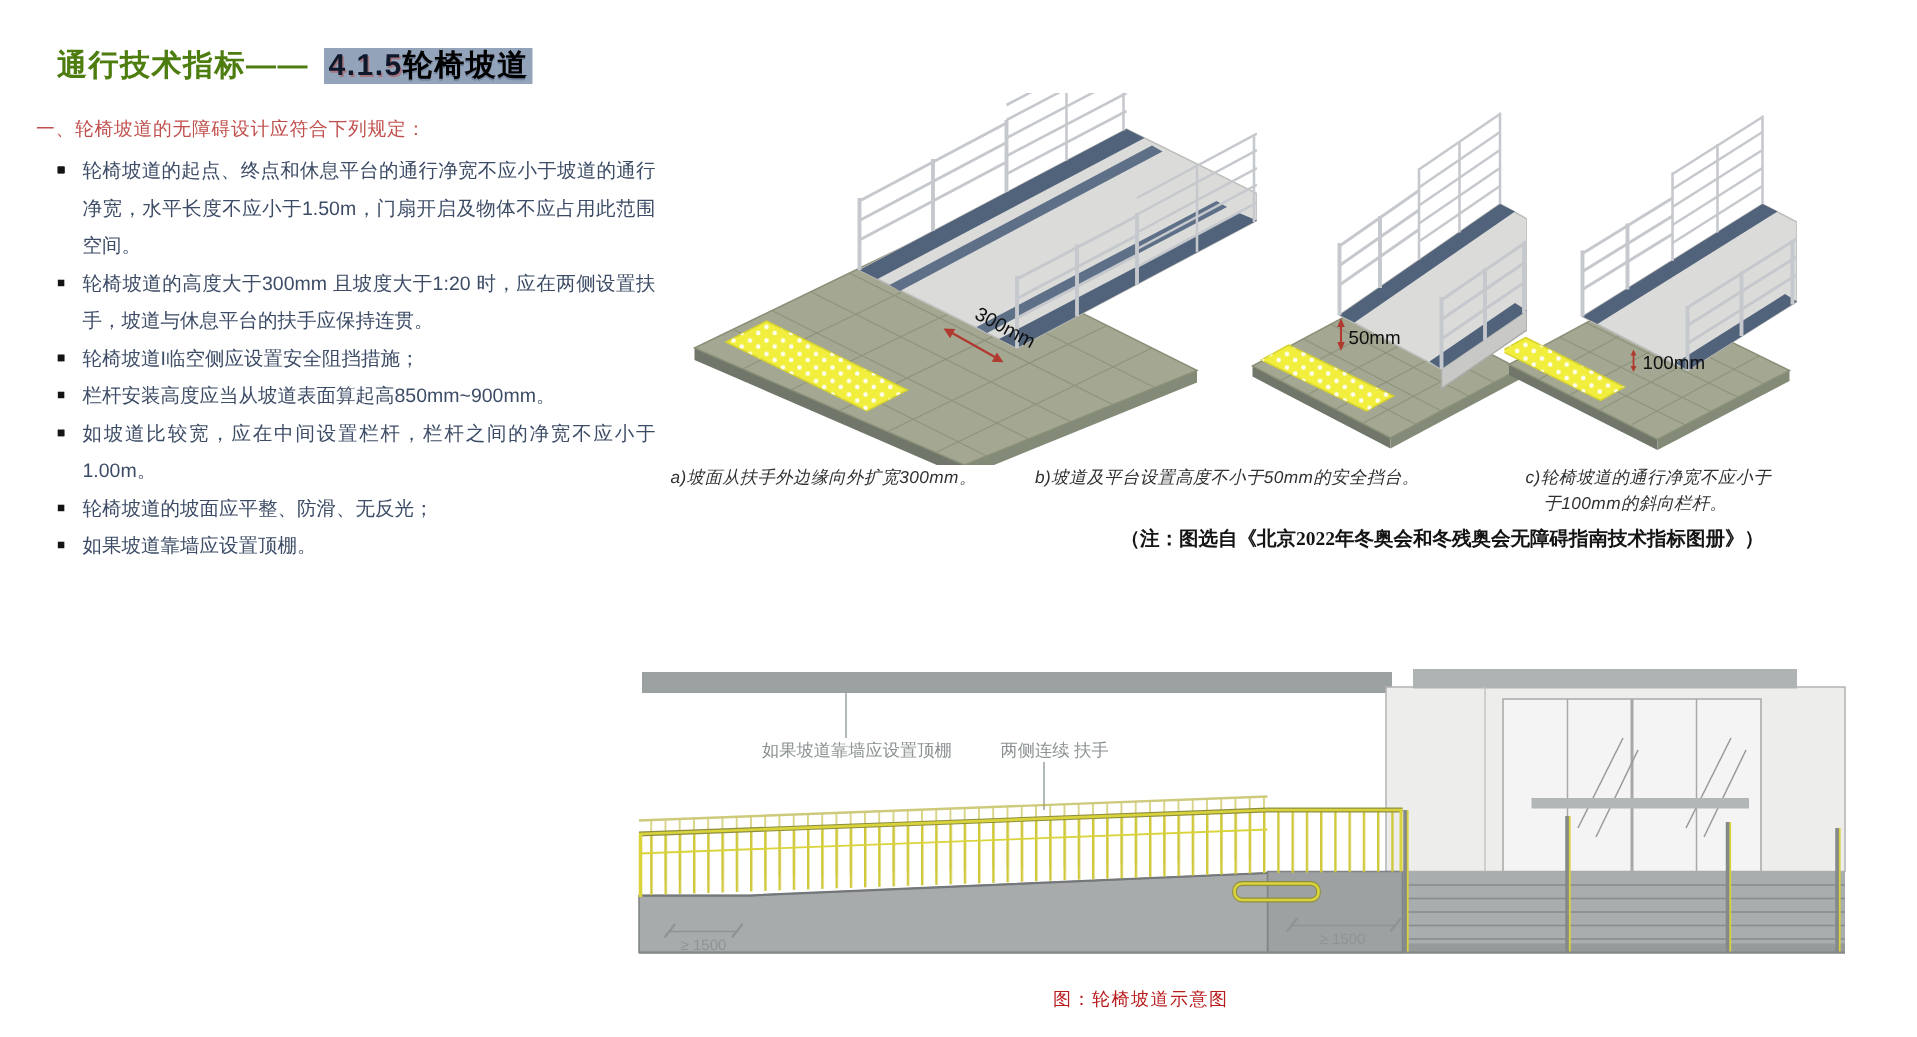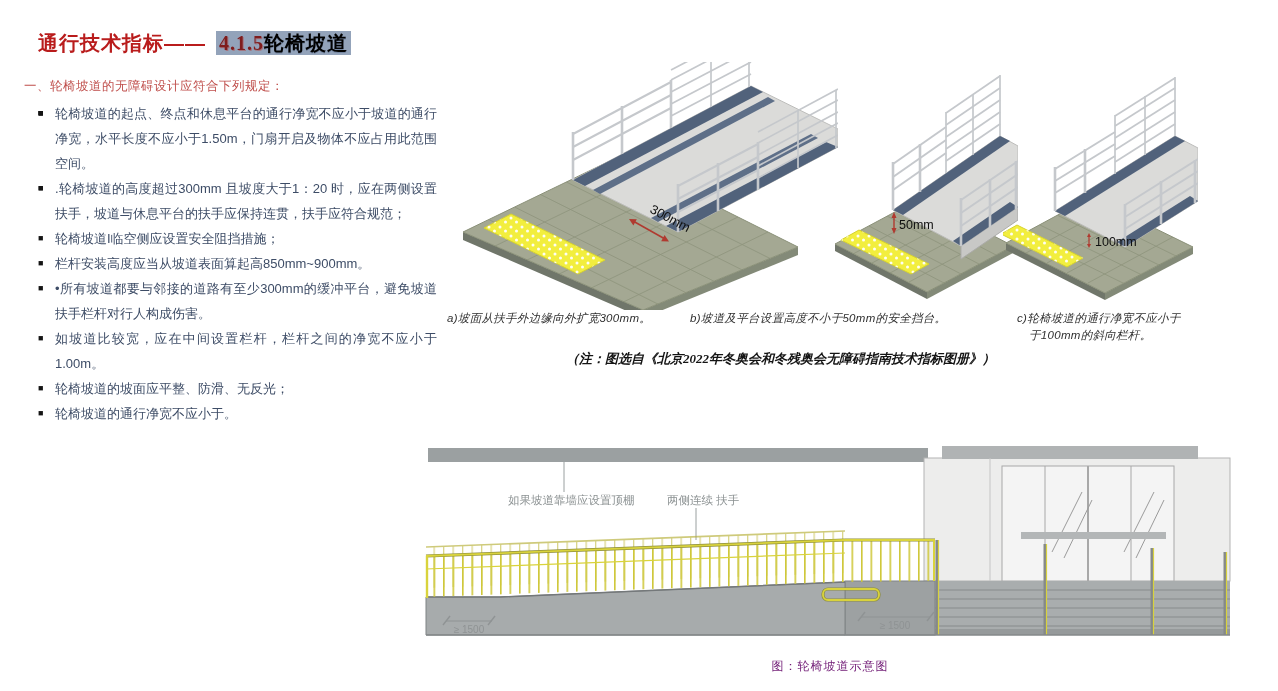--- a/index.html
+++ b/index.html
@@ -2,60 +2,60 @@
 <html><head>
 <meta charset="utf-8">
 <style>
   html,body{margin:0;padding:0;background:#e8e8e8;}
   .slide{
     position:relative;width:1278px;height:691px;background:#ffffff;overflow:hidden;
     font-family:"Liberation Sans","DejaVu Sans",sans-serif;
   }
   
   .title{position:absolute;left:38px;top:30px;font-size:20px;font-weight:bold;letter-spacing:1px;white-space:nowrap;}
-  .t-prefix{color:#b91c1c;}
+  .t-prefix{color:#4d7c0f;}
   .t-hl{background:#93A3BA;padding:1px 3px;margin-left:10px;}
-  .t-num{color:#7f1d1d;text-shadow:1px 1px 0 rgba(176,80,78,.55);font-family:Liberation Serif, serif;}
+  .t-num{color:#0f172a;text-shadow:1px 1px 0 rgba(176,80,78,.55);}
   .t-key{color:#000000;text-shadow:0 1px 0 rgba(62,80,116,.35);}
   .subheading{position:absolute;left:24px;top:78px;font-size:12.5px;font-weight:normal;color:#C0504D;letter-spacing:.5px;white-space:nowrap;}
   ul.regs{position:absolute;left:38px;top:101px;width:399px;margin:0;padding:0;list-style:none;
     font-size:13px;line-height:25px;color:#3D4C66;text-align:justify;}
   ul.regs li{position:relative;padding-left:17px;margin:0;}
   ul.regs .bul{position:absolute;left:0;top:0;font-size:9px;color:#141414;}
   
   .figcap{position:absolute;font-size:11.5px;color:#303030;white-space:nowrap;letter-spacing:.3px;font-style:italic;}
-  .note{position:absolute;left:566px;top:350px;width:610px;text-align:left;
-    font-family:"Liberation Serif","DejaVu Serif",serif;font-size:13px;font-weight:600;color:#141414;white-space:nowrap;font-style:italic;}
-  .diagcap{position:absolute;left:702px;top:658px;width:256px;text-align:center;font-size:12px;color:#701a75;letter-spacing:1px;}
+  .note{position:absolute;left:566px;top:350px;width:610px;text-align:right;
+    font-family:"Liberation Serif","DejaVu Serif",serif;font-size:13px;font-weight:600;color:#141414;white-space:nowrap;}
+  .diagcap{position:absolute;left:702px;top:658px;width:256px;font-size:12px;color:#b91c1c;letter-spacing:1px;}
   svg.fig{position:absolute;}
   .dimtext{font-family:"Liberation Sans","DejaVu Sans",sans-serif;}
 </style>
 </head>
 <body>
 
 <div class="slide">
 
   <div class="title">
     <span class="t-prefix">通行技术指标——</span><span class="t-hl"><span class="t-num">4.1.5</span><span class="t-key">轮椅坡道</span></span>
   </div>
   <div class="subheading">一、轮椅坡道的无障碍设计应符合下列规定：</div>
 
   <ul class="regs">
     <li><span class="bul">■</span></li>
     <li><span class="bul">■</span></li>
     <li><span class="bul">■</span></li>
     <li><span class="bul">■</span><span>轮椅坡道的起点、终点和休息平台的通行净宽不应小于坡道的通行净宽，水平长度不应小于1.50m，门扇开启及物体不应占用此范围空间。</span></li>
-    <li><span class="bul">■</span></li>
-    <li><span class="bul">■</span><span>.轮椅坡道的高度超过300mm 且坡度大于1：20 时，应在两侧设置扶手，坡道与休息平台的扶手应保持连贯，扶手应符合规范；</span></li>
+    <li><span class="bul">■</span><span>轮椅坡道的高度大于300mm 且坡度大于1:20 时，应在两侧设置扶手，坡道与休息平台的扶手应保持连贯。</span></li>
+    <li><span class="bul">■</span></li>
     <li><span class="bul">■</span><span>轮椅坡道I临空侧应设置安全阻挡措施；</span></li>
     <li><span class="bul">■</span><span>栏杆安装高度应当从坡道表面算起高850mm~900mm。</span></li>
-    <li><span class="bul">■</span><span>•所有坡道都要与邻接的道路有至少300mm的缓冲平台，避免坡道扶手栏杆对行人构成伤害。</span></li>
+    <li><span class="bul">■</span></li>
     <li><span class="bul">■</span><span>如坡道比较宽，应在中间设置栏杆，栏杆之间的净宽不应小于1.00m。</span></li>
     <li><span class="bul">■</span><span>轮椅坡道的坡面应平整、防滑、无反光；</span></li>
-    <li><span class="bul">■</span><span>轮椅坡道的通行净宽不应小于。</span></li>
+    <li><span class="bul">■</span><span>如果坡道靠墙应设置顶棚。</span></li>
   </ul>
 
   <svg class="fig" style="left:453px;top:62px" width="385" height="248" viewBox="0 0 385 248">
     <defs>
       <clipPath id="tilesA">
           <polygon points="10,170 165,95 345,185 190,248"></polygon>
         </clipPath>
       <pattern id="dotA" width="11" height="9" patternUnits="userSpaceOnUse">
         <circle cx="3" cy="3" r="1.5" fill="#ffffff" opacity="0.95"></circle>
           <circle cx="8.5" cy="7" r="1.5" fill="#ffffff" opacity="0.95"></circle>

